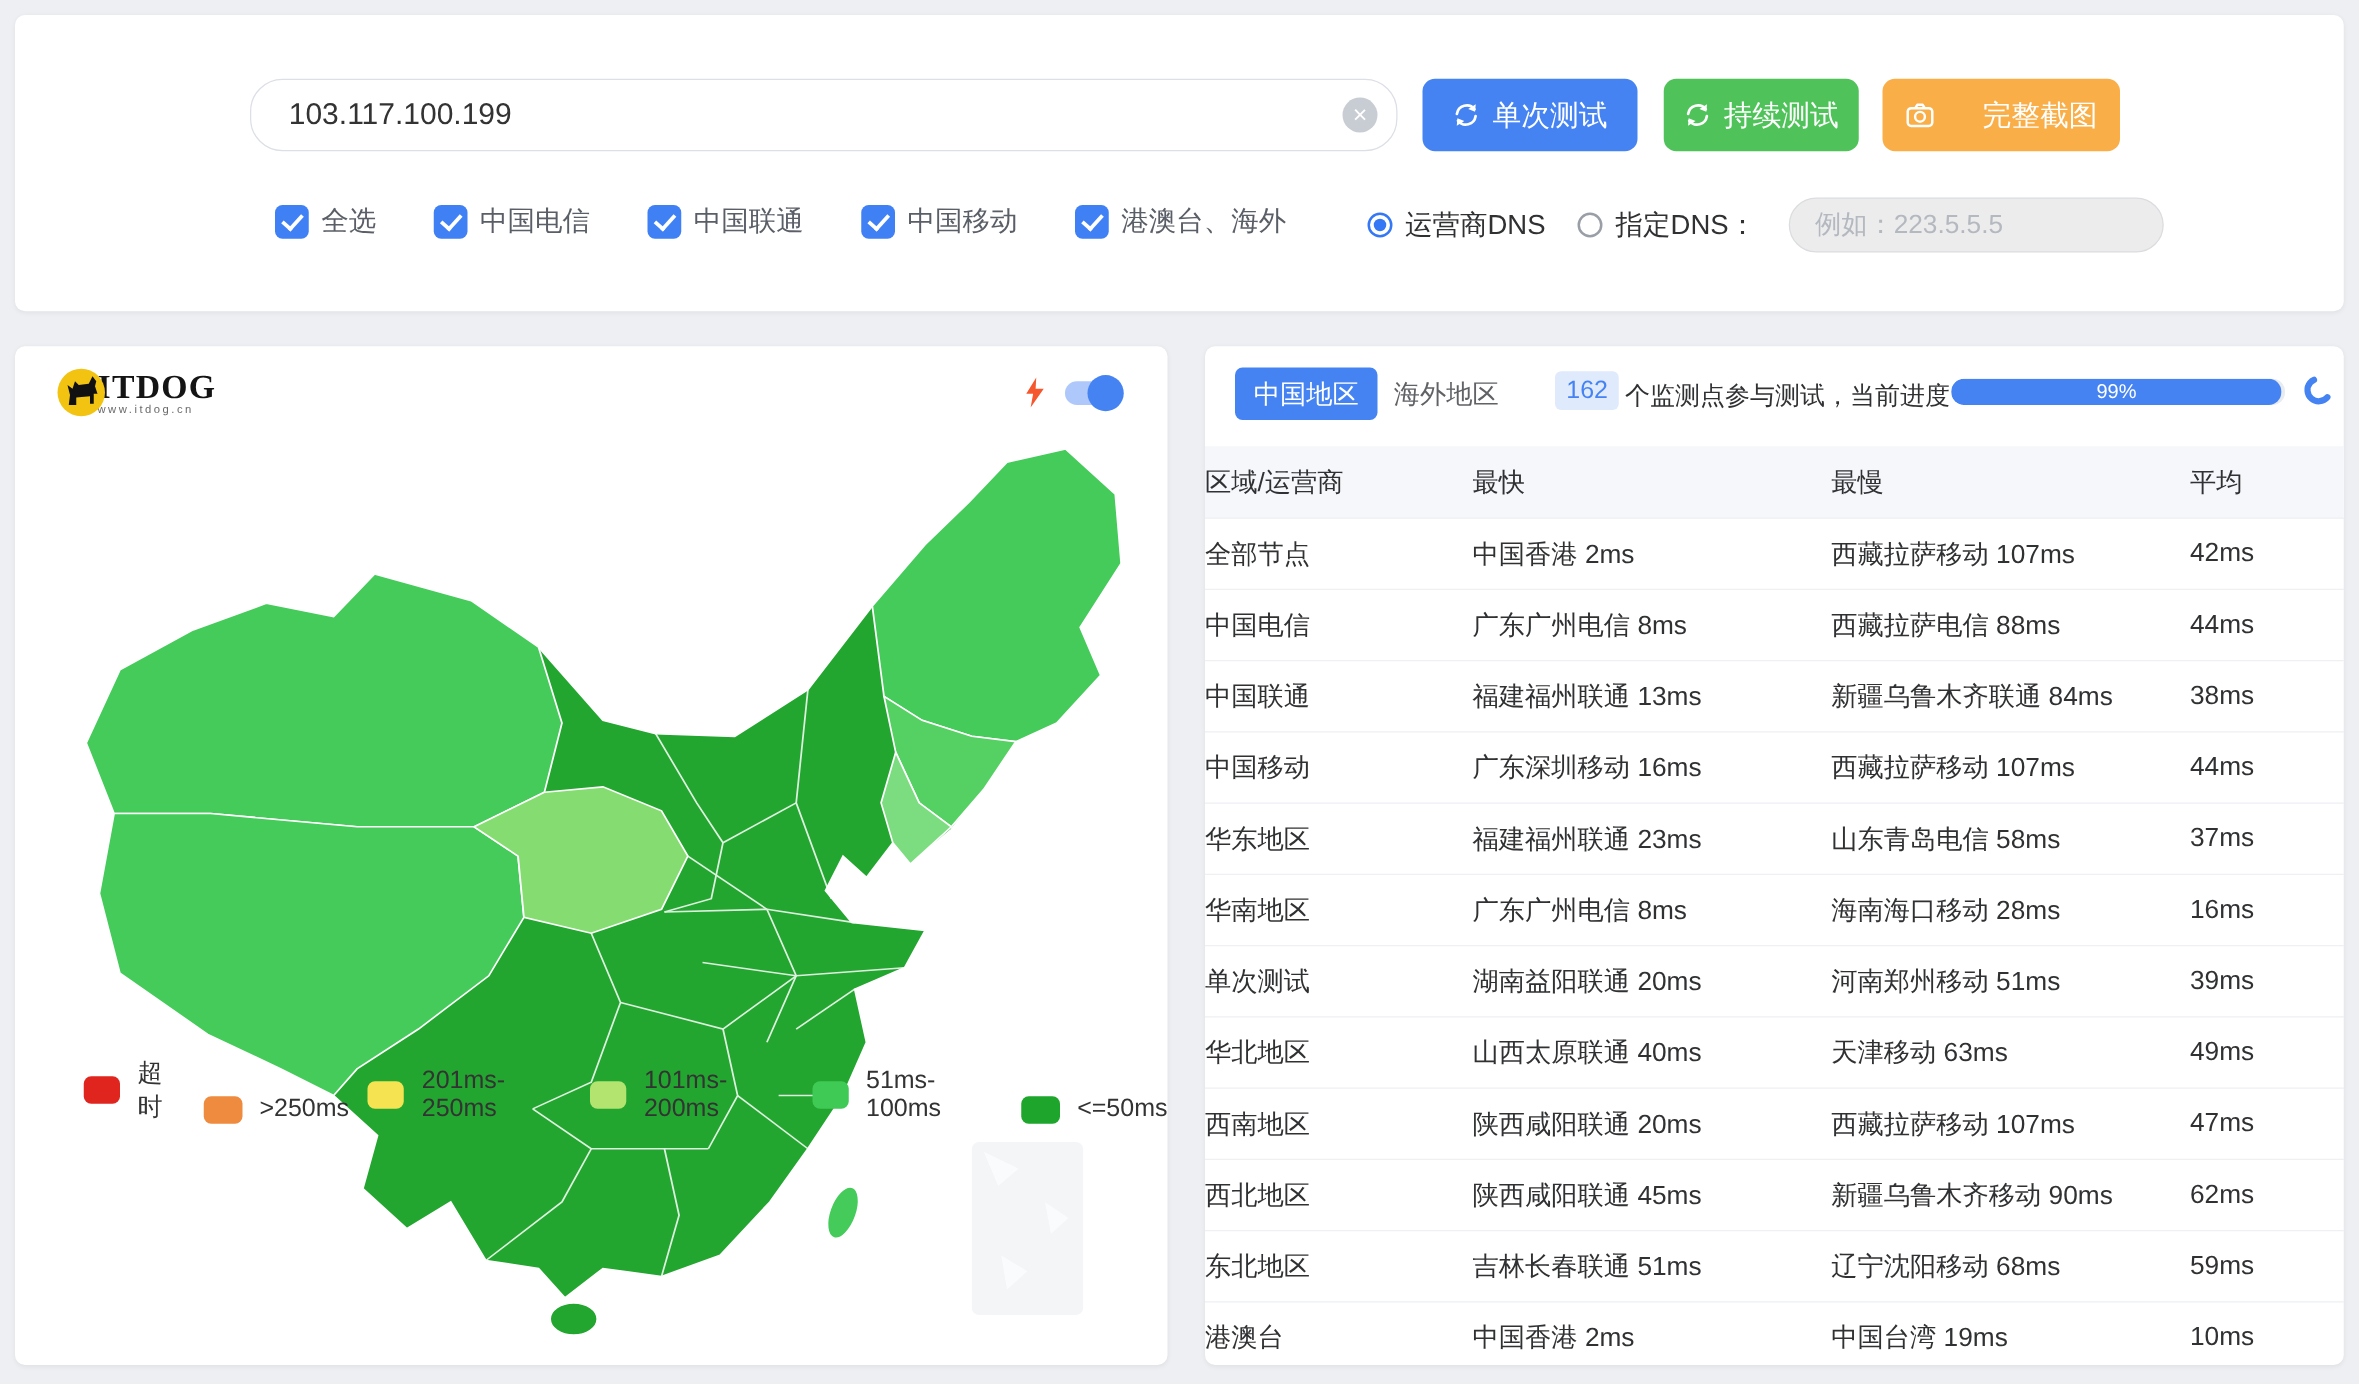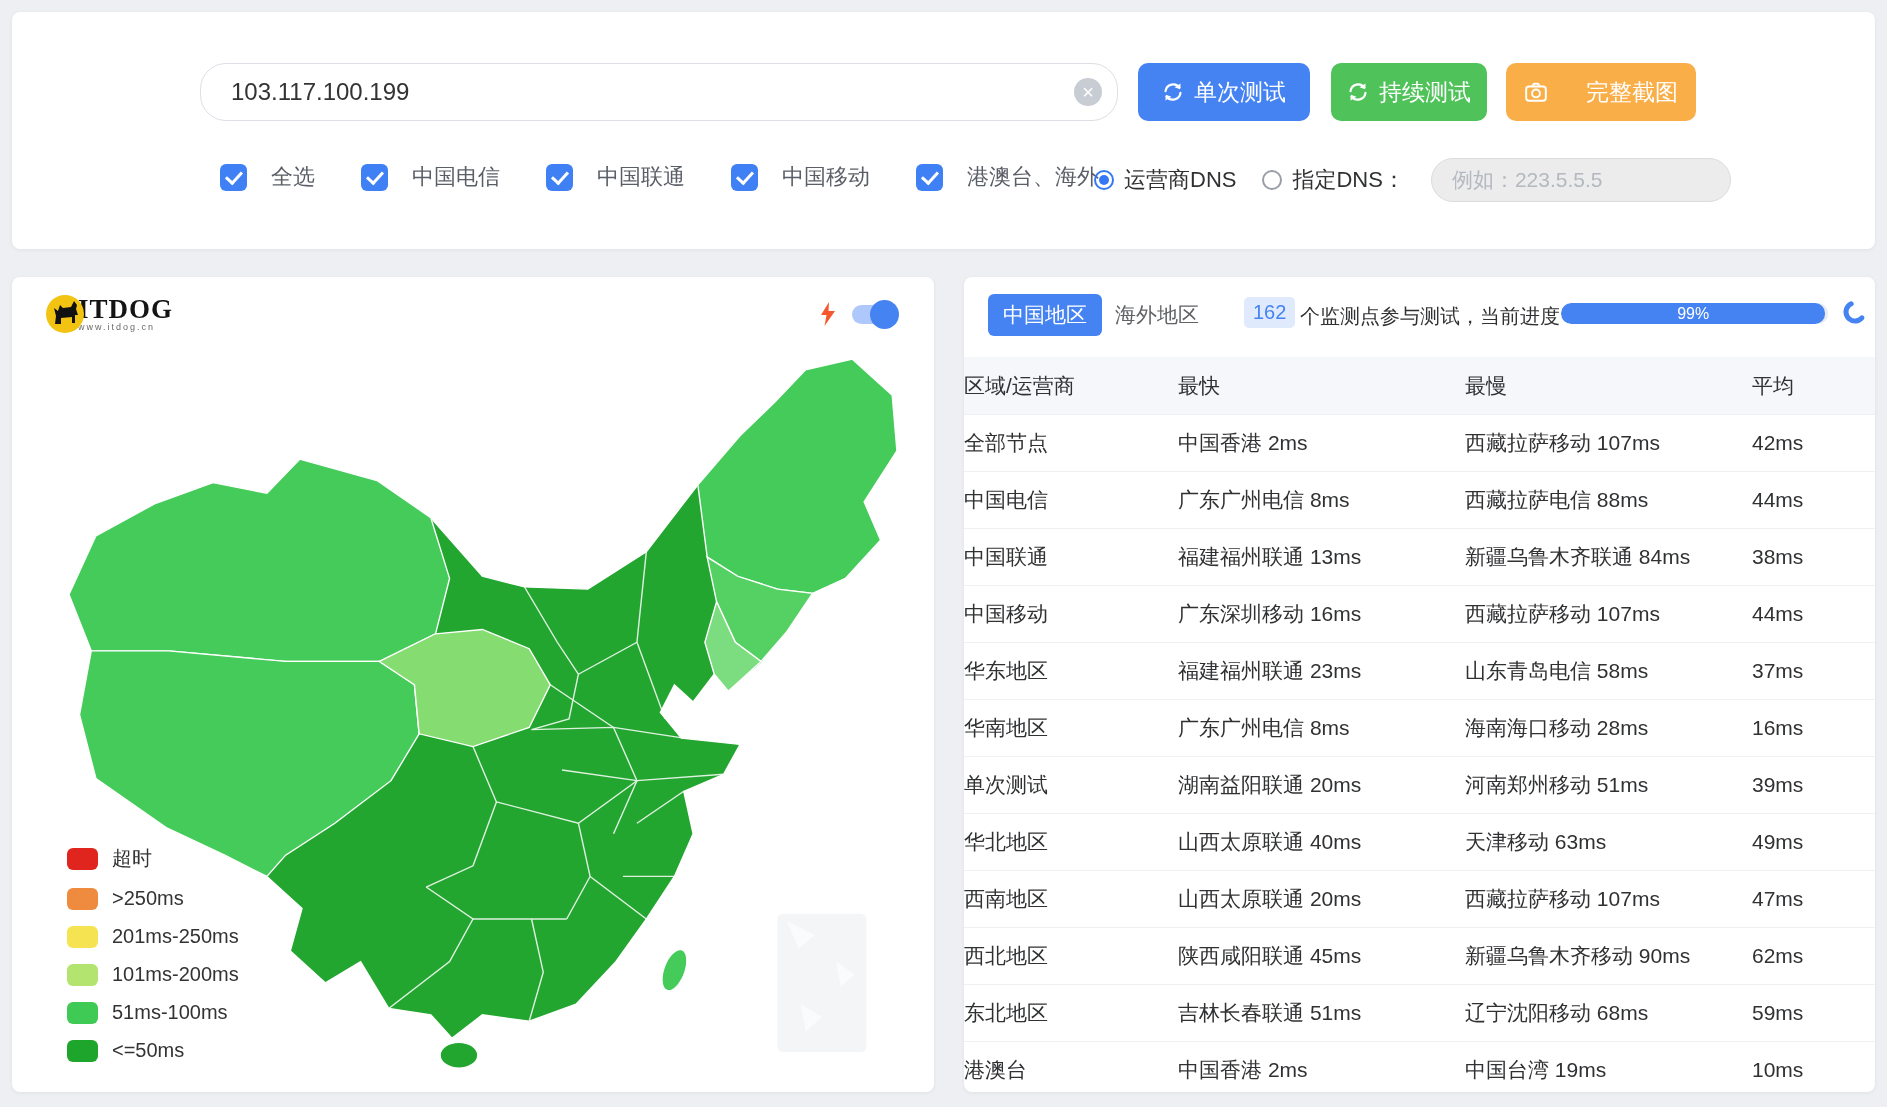--- a/index.html
+++ b/index.html
@@ -12,21 +12,21 @@
   .ip-wrap { position:absolute; left:188px; top:51px; width:918px; height:58px; }
   .ip-input { width:100%; height:100%; border:1px solid #dcdfe6; border-radius:26px; font-size:24px; color:#333; padding:0 60px 0 30px; outline:none; font-family:inherit; }
   .clear-btn { position:absolute; right:16px; top:15px; width:28px; height:28px; border-radius:50%; background:#c8ccd3; color:#fff; font-size:20px; line-height:28px; text-align:center; cursor:pointer; }
   .btn { position:absolute; top:51px; height:58px; border:none; border-radius:10px; color:#fff; font-size:23px; font-family:inherit; display:flex; align-items:center; justify-content:center; gap:10px; cursor:pointer; }
   .btn svg { flex:0 0 auto; }
   .btn-blue { left:1126px; width:172px; background:#4583f3; }
   .btn-green { left:1319px; width:156px; background:#4fc35a; }
   .btn-orange { left:1494px; width:190px; background:#f9ae48;gap:38px; }
 
   .checks { position:absolute; left:192px; top:150px; display:flex; align-items:center; gap:30px; }
-  .check-item { display:flex; align-items:center; gap:24px; cursor:pointer;padding-left:16px; }
+  .check-item { display:flex; align-items:center; gap:10px; cursor:pointer;padding-left:16px; }
   .checkbox { width:27px; height:27px; background:#4080f5; border-radius:6px; position:relative; }
   .checkbox::after { content:""; position:absolute; left:9px; top:4px; width:7px; height:13px; border:solid #fff; border-width:0 3px 3px 0; transform:rotate(42deg); }
   .check-label { font-size:22px; color:#5a5e66; }
 
   .dns-group { position:absolute; left:1082px; top:146px; display:flex; align-items:center; }
   .radio { width:20px; height:20px; border-radius:50%; margin-right:10px; }
   .radio-on { border:2px solid #3478f6; position:relative; }
   .radio-on::after { content:""; position:absolute; left:3px; top:3px; width:10px; height:10px; border-radius:50%; background:#3478f6; }
   .radio-off { border:2px solid #9a9ea6; }
   .radio-label { font-size:22px; color:#303133; margin-right:26px; }
@@ -37,21 +37,21 @@
   .map-card { left:12px; top:277px; width:922px; height:815px; }
   .logo { position:absolute; left:34px; top:18px; display:flex; align-items:center; }
   .logo-circle { width:38px; height:38px; border-radius:50%; background:#f2c411; position:relative; overflow:visible; }
   .logo-texts { margin-left:-6px; }
   .logo-title { font-family:"Liberation Serif","DejaVu Serif",serif; font-weight:bold; font-size:27px; letter-spacing:1px; color:#141414; line-height:26px; }
   .logo-sub { font-size:9px; letter-spacing:2px; color:#6a6a6a; }
   .map-controls { position:absolute; right:38px; top:24px; display:flex; align-items:center; gap:14px; }
   .toggle { width:44px; height:19px; background:#aec8fb; border-radius:10px; position:relative; cursor:pointer; }
   .toggle-knob { position:absolute; right:-3px; top:-5px; width:29px; height:29px; border-radius:50%; background:#4583f3; }
   .china-map { position:absolute; left:16px; top:46px; }
-  .legend { position:absolute; left:55px; top:568px; display:flex; flex-direction:column; gap:15px; }
+  .legend { position:absolute; left:55px; top:568px; display:flex; flex-direction:row; gap:15px;align-items:flex-end; }
   .legend-item { display:flex; align-items:center; gap:14px; }
   .legend-swatch { width:31px; height:22px; border-radius:6px; }
   .legend-label { font-size:20px; color:#333; }
 
   
   .results-card { left:964px; top:277px; width:911px; height:815px;padding-left:44px; }
   .results-header { position:absolute; left:0; top:0; width:100%; height:80px; }
   .tab { position:absolute; top:17px; font-size:21px; padding:7px 15px; border-radius:6px; cursor:pointer; }
   .tab-active { left:24px; background:#4583f3; color:#fff; }
   .tab-idle { left:136px; color:#606266; }
@@ -323,21 +323,21 @@
 
         <div class="t-row">
           <div class="t-cell c0">华北地区</div>
           <div class="t-cell c1">山西太原联通 40ms</div>
           <div class="t-cell c2">天津移动 63ms</div>
           <div class="t-cell c3">49ms</div>
         </div>
 
         <div class="t-row">
           <div class="t-cell c0">西南地区</div>
-          <div class="t-cell c1">山西太原联通 20ms</div>
+          <div class="t-cell c1">陕西咸阳联通 20ms</div>
           <div class="t-cell c2">西藏拉萨移动 107ms</div>
           <div class="t-cell c3">47ms</div>
         </div>
 
         <div class="t-row">
           <div class="t-cell c0">西北地区</div>
           <div class="t-cell c1">陕西咸阳联通 45ms</div>
           <div class="t-cell c2">新疆乌鲁木齐移动 90ms</div>
           <div class="t-cell c3">62ms</div>
         </div>

